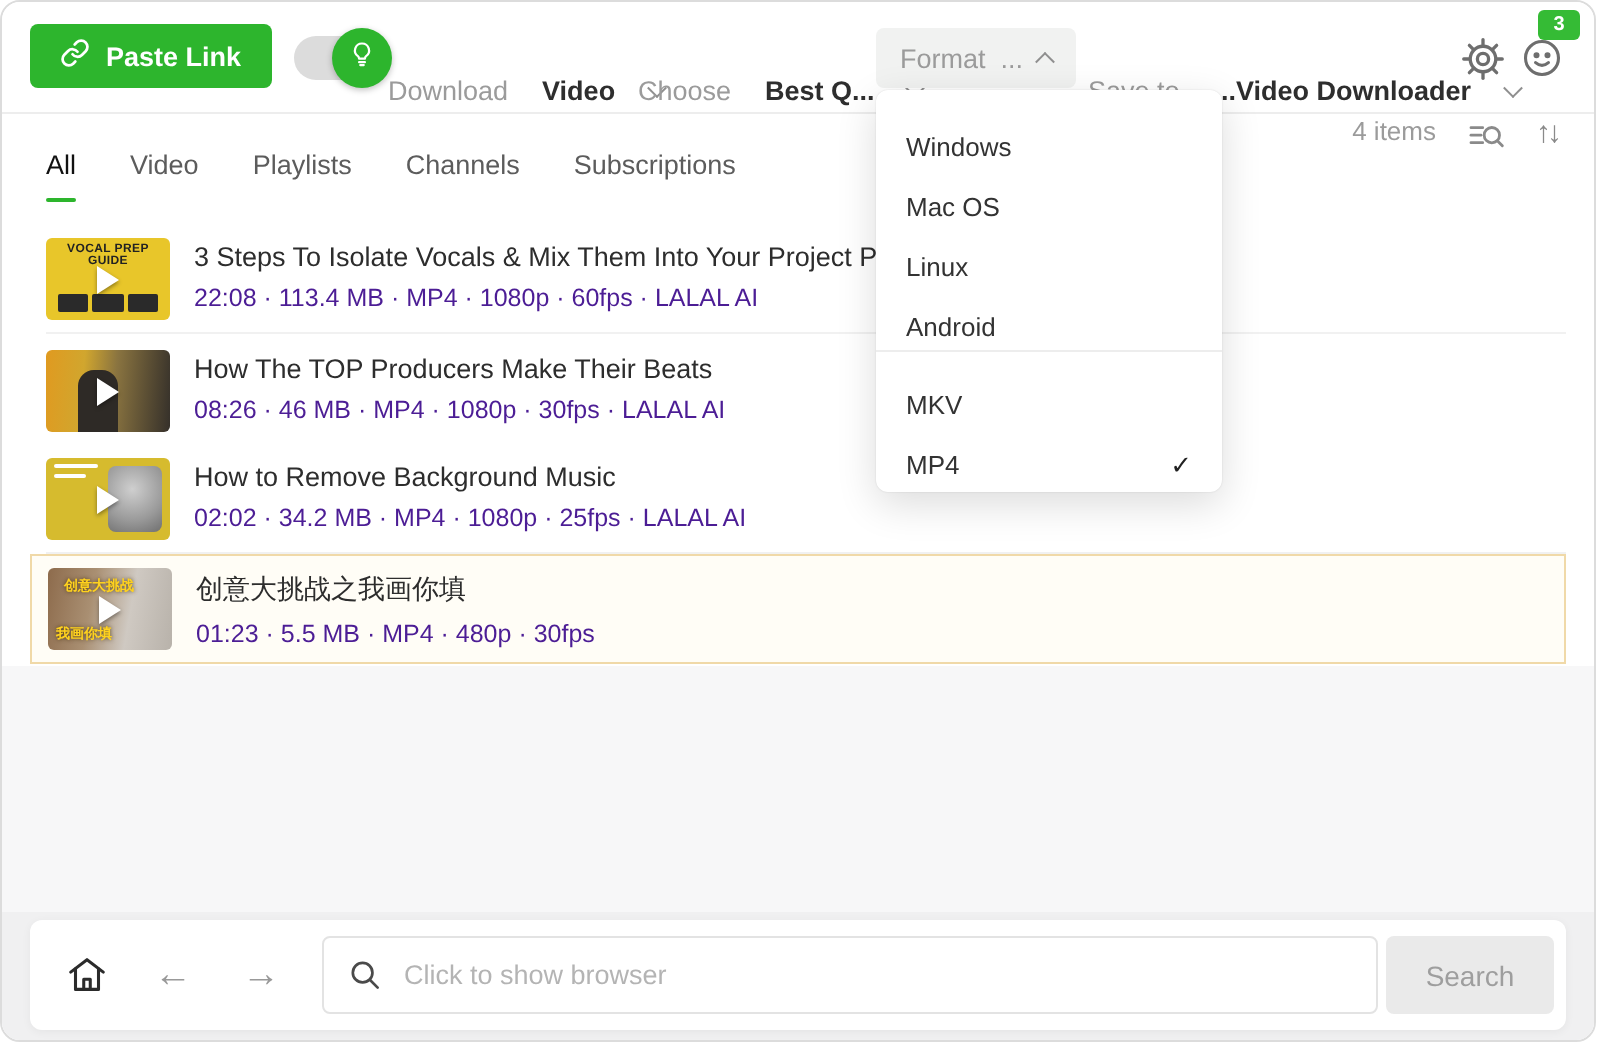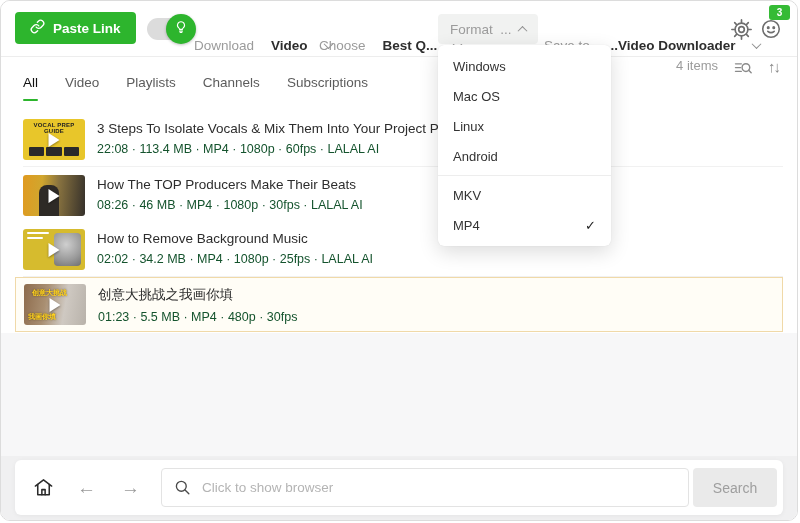--- a/index.html
+++ b/index.html
@@ -56,21 +56,21 @@
   .row1 { top:111px; } .row2 { top:167px; } .row3 { top:221px; }
   .row.selected { left:14px; right:14px; top:276px; height:55px; border:1px solid var(--sel-border,#f0d9a8);
                   border-radius:0; background:#fffdf6; }
   .row.selected::after { display:none; }
   .thumb { position:absolute; left:22px; top:7px; width:62px; height:41px; border-radius:3px;
            overflow:hidden; cursor:pointer; }
   .row.selected .thumb { left:8px; top:6px; }
   .row-text { position:absolute; left:96px; top:9px; }
   .row.selected .row-text { left:82px; top:8px; }
   .v-title { font-size:13.5px; color:#2d2d2d; white-space:nowrap; }
-  .v-meta { font-size:12.5px; color:#14532d; margin-top:6px; white-space:nowrap; }
+  .v-meta { font-size:12.5px; color:#4c1d95; margin-top:6px; white-space:nowrap; }
   .play { position:absolute; left:50%; top:50%; transform:translate(-50%,-50%); width:0; height:0;
           border-left:11px solid #fff; border-top:7px solid transparent; border-bottom:7px solid transparent;
           filter:drop-shadow(0 1px 1px rgba(0,0,0,.4)); }
   
   .thumb-1 { background:#e8c62a; }
   .t1-cap { font-size:6px; font-weight:bold; color:#222; text-align:center; margin-top:3px; letter-spacing:.2px; }
   .t1-blocks { position:absolute; bottom:4px; left:6px; right:6px; display:flex; gap:2px; }
   .t1-blocks div { flex:1; height:9px; background:#2a2a2a; border-radius:1px; }
   .thumb-2 { background:linear-gradient(95deg,#e09a20 0%,#d1a62e 30%,#8a7440 55%,#35302a 100%); }
   .t2-fig { position:absolute; left:16px; top:10px; width:20px; height:31px; background:#2e2a26; border-radius:8px 8px 0 0; }
@@ -81,21 +81,21 @@
   .t3-l1 { width:22px; } .t3-l2 { width:16px; }
   .thumb-4 { background:linear-gradient(100deg,#8d6b4c 0%,#a98f72 35%,#cfc9c2 65%,#b8b2aa 100%); }
   .t4-top { position:absolute; top:4px; left:8px; font-size:7px; font-weight:bold; color:#ffd21e;
             text-shadow:0 0 2px rgba(60,40,0,.8); }
   .t4-bot { position:absolute; bottom:3px; left:4px; font-size:7px; font-weight:bold; color:#ffd21e;
             text-shadow:0 0 2px rgba(60,40,0,.8); }
 
   
   .menu { position:absolute; left:437px; top:44px; width:173px; background:#fff; border-radius:6px;
           box-shadow:0 6px 20px rgba(0,0,0,.14), 0 0 1px rgba(0,0,0,.12); z-index:20; padding:6px 0; }
-  .menu-item { height:30px; display:flex; align-items:center; justify-content:space-between;
+  .menu-item { height:30px; display:flex; align-items:flex-end; justify-content:space-between;
                padding:0 15px; font-size:13px; color:#333; cursor:pointer; }
   .menu-sep { height:1px; background:#ededed; margin:4px 0; }
   .check { color:#222; font-size:13px; }
 
   
   .dock-strip { position:absolute; left:0; right:0; top:455px; bottom:0; background:#f0f0f1; }
   .dock { position:absolute; left:14px; right:14px; top:459px; height:55px; background:#fff;
           border-radius:6px; box-shadow:0 1px 5px rgba(0,0,0,.05); }
   .dock-home { position:absolute; left:17px; top:16px; cursor:pointer; }
   .dock-arrow { position:absolute; top:0; height:100%; display:flex; align-items:center;

